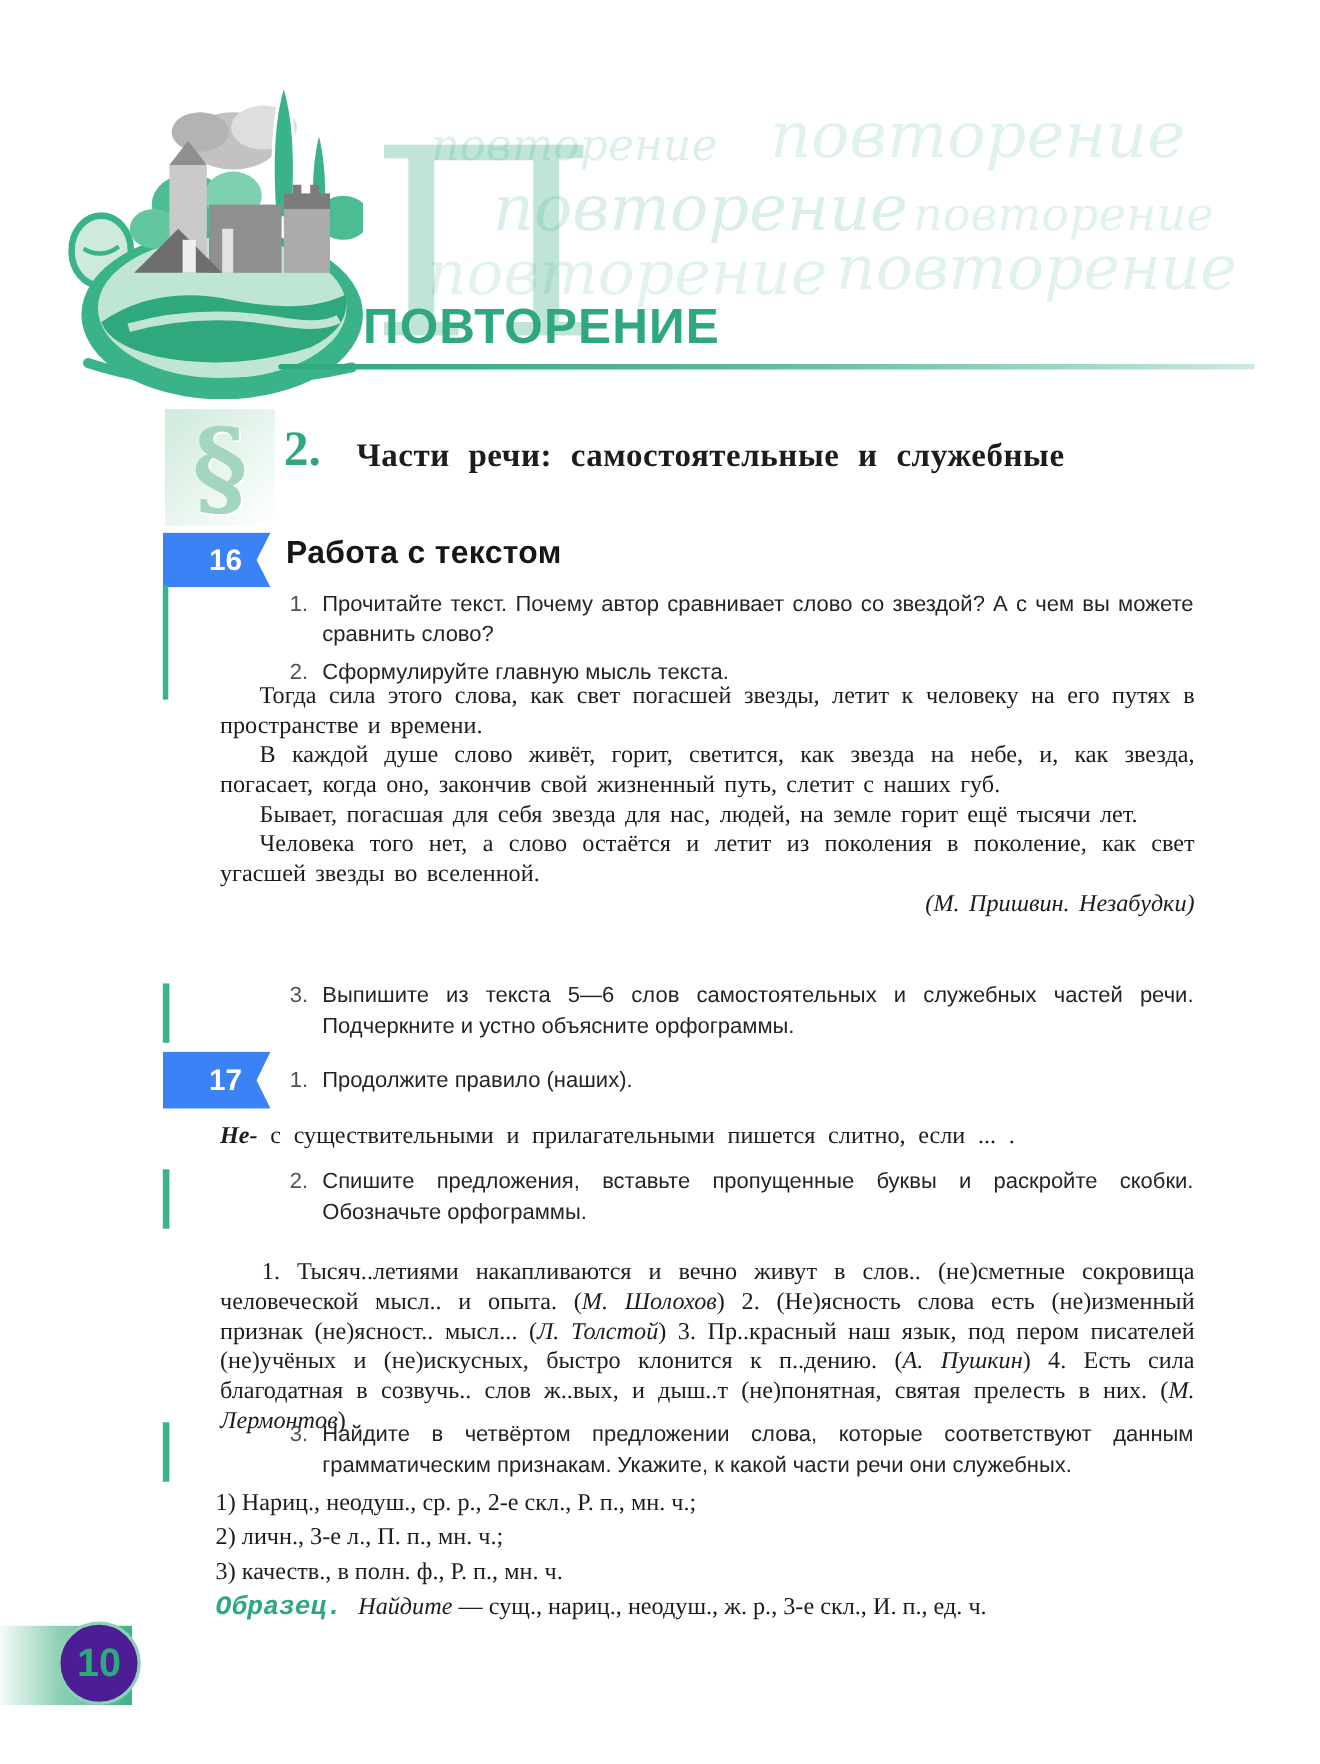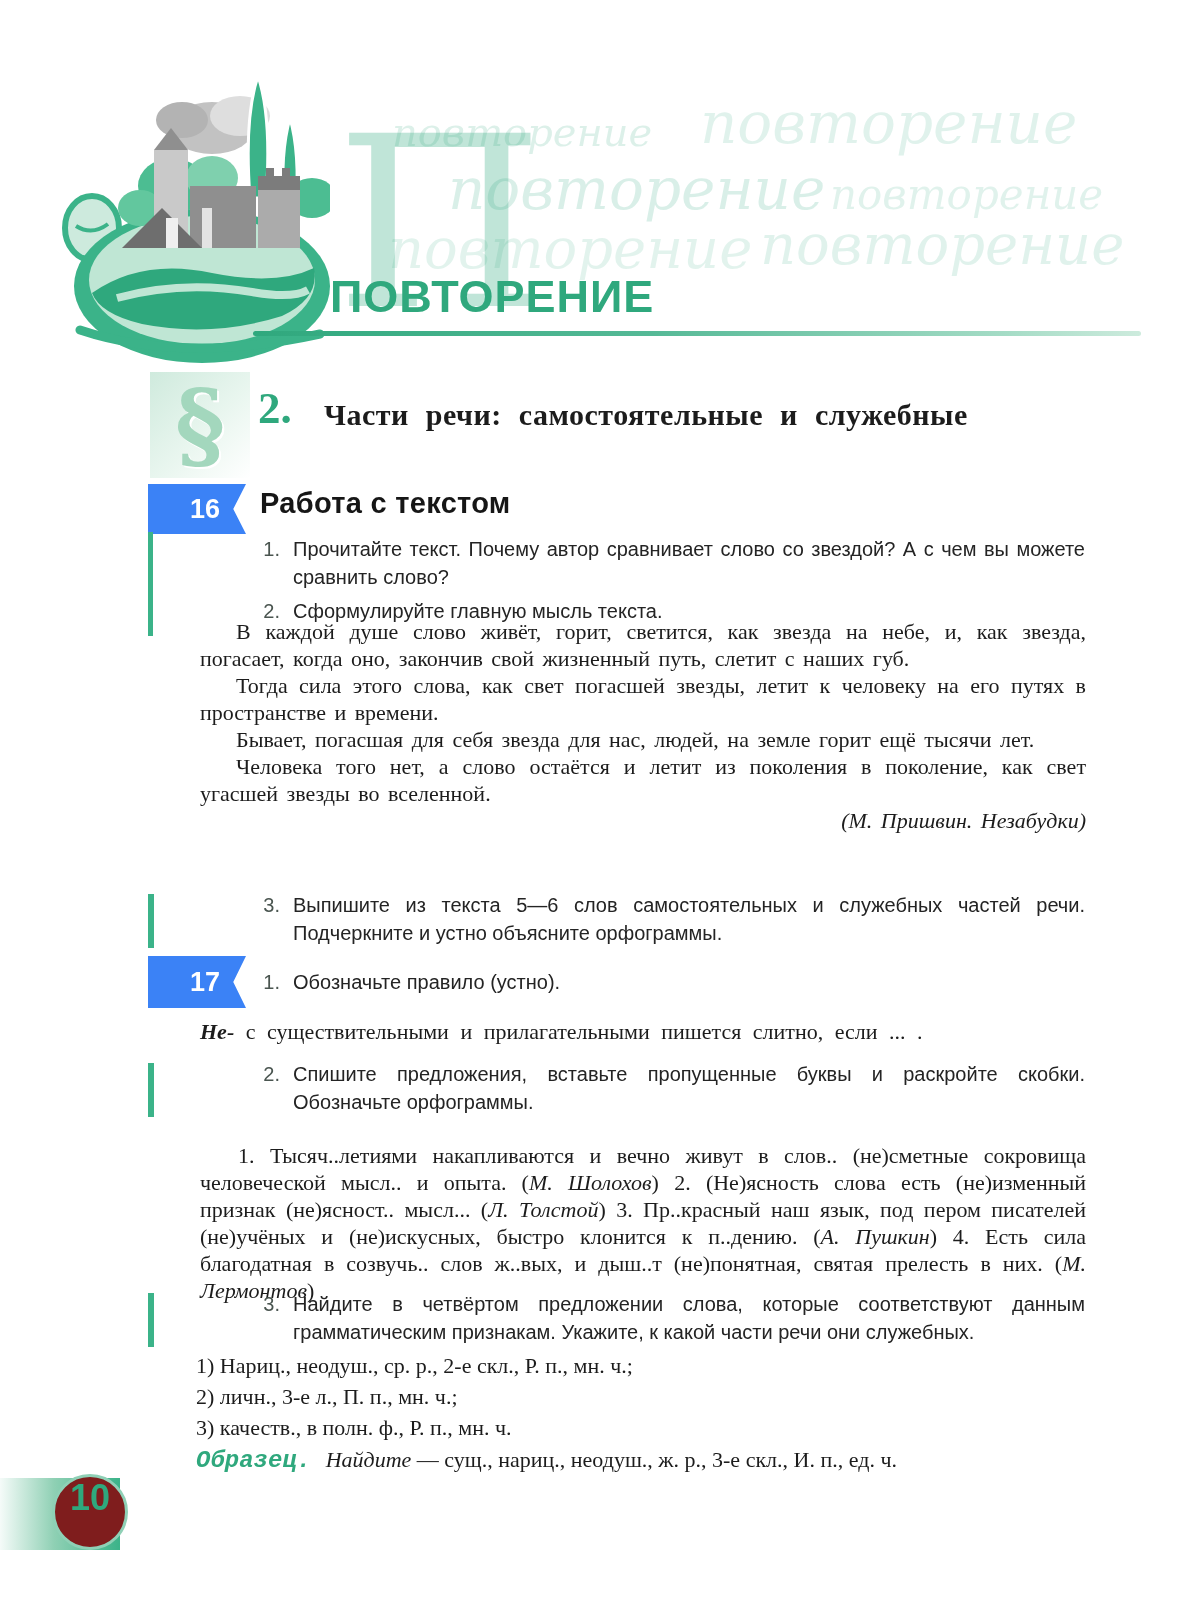--- a/index.html
+++ b/index.html
@@ -116,22 +116,22 @@
   }
   .sample .lead{color:#2fa87d;font-weight:bold;font-style:italic;font-size:24px;font-family:Liberation Mono, monospace;}
 
   
   .pgbar{
     position:absolute;left:0;top:1478px;width:120px;height:72px;
     background:linear-gradient(90deg,rgba(59,179,137,0.05) 0%,#8fd0b4 45%,#3bb389 100%);
   }
   .pgcirc{
     position:absolute;left:52px;top:1474px;width:76px;height:76px;border-radius:50%;
-    background:#7f1d1d;border:3px solid #8fd0b6;box-sizing:border-box;
-    display:flex;justify-content:center;
+    background:#4c1d95;border:3px solid #8fd0b6;box-sizing:border-box;
+    display:flex;align-items:center;justify-content:center;
     font-size:36px;font-weight:bold;color:#2fa87d;
   }
 </style>
 </head>
 <body>
 
 <div class="page">
 
   <div>
     <div class="wm-letter">П</div>
@@ -200,39 +200,39 @@
   <div class="task t16-1">
     <span class="n">1.</span>
     <span class="t">Прочитайте текст. Почему автор сравнивает слово со звездой? А с чем вы можете сравнить слово?</span>
   </div>
   <div class="task t16-2">
     <span class="n">2.</span>
     <span class="t">Сформулируйте главную мысль текста.</span>
   </div>
 
   <div class="reading serif">
+    <p>Тогда сила этого слова, как свет погасшей звезды, летит к человеку на его путях в пространстве и времени.</p>
     <p>В каждой душе слово живёт, горит, светится, как звезда на небе, и, как звезда, погасает, когда оно, закончив свой жизненный путь, слетит с наших губ.</p>
-    <p>Тогда сила этого слова, как свет погасшей звезды, летит к человеку на его путях в пространстве и времени.</p>
     <p>Бывает, погасшая для себя звезда для нас, людей, на земле горит ещё тысячи лет.</p>
     <p>Человека того нет, а слово остаётся и летит из поколения в поколение, как свет угасшей звезды во вселенной.</p>
     <p class="attr">(М. Пришвин. Незабудки)</p>
   </div>
 
   <div class="task bar t16-3">
     <span class="n">3.</span>
     <span class="t">Выпишите из текста 5—6 слов самостоятельных и служебных частей речи. Подчеркни­те и устно объясните орфограммы.</span>
   </div>
 
   <div class="flag flag17">
     <span>17</span>
   </div>
 
   <div class="task t17-1">
     <span class="n">1.</span>
-    <span class="t" style="text-align:left;">Обозначьте правило (устно).</span>
+    <span class="t" style="text-align:left;">Продолжите правило (наших).</span>
   </div>
 
   <div class="rule serif"><span class="bi">Не-</span><span> с существительными и прилагательными пишется слитно, если ... .</span></div>
 
   <div class="task bar t17-2">
     <span class="n">2.</span>
     <span class="t">Спишите предложения, вставьте пропущенные буквы и раскройте скобки. Обозначьте орфограммы.</span>
   </div>
 
   <div class="sentences serif"><span>1. Тысяч..летиями накапливаются и вечно живут в слов.. (не)сметные со­кровища человеческой мысл.. и опыта. (</span><span class="it">М. Шолохов</span><span>) 2. (Не)ясность слова есть (не)изменный признак (не)ясност.. мысл... (</span><span class="it">Л. Толстой</span><span>) 3. Пр..красный наш язык, под пером писателей (не)учёных и (не)искусных, быстро клонится к п..дению. (</span><span class="it">А. Пушкин</span><span>) 4. Есть сила благодатная в созвучь.. слов ж..вых, и дыш..т (не)понятная, святая прелесть в них. (</span><span class="it">М. Лермонтов</span><span>)</span></div>

